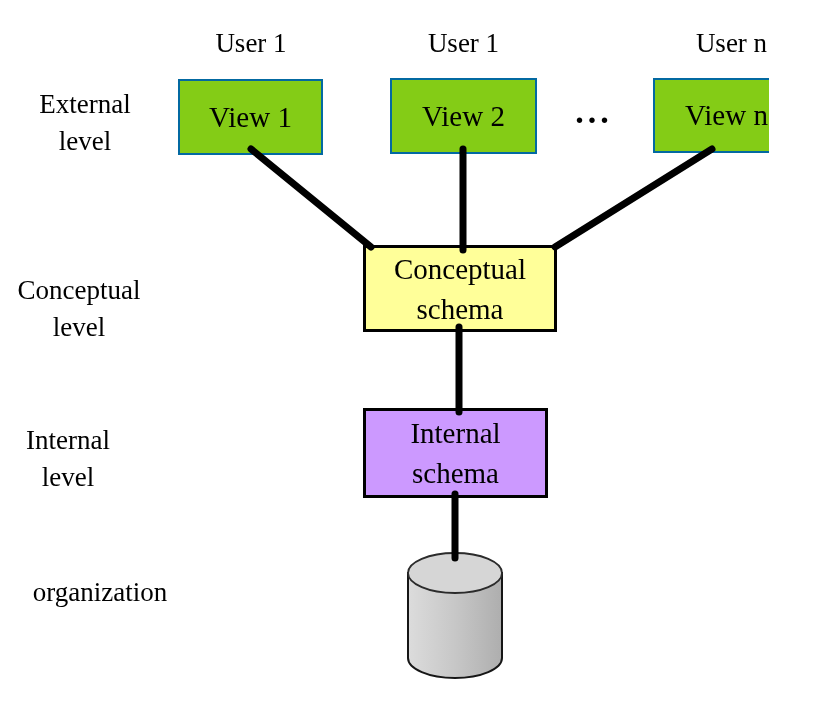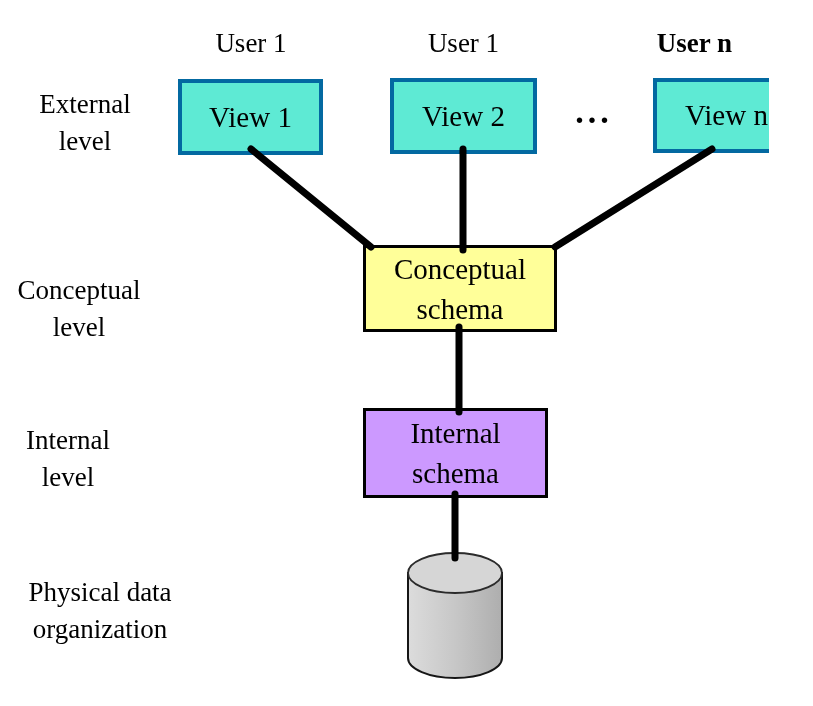--- a/index.html
+++ b/index.html
@@ -15,27 +15,27 @@
 
   .user-label {
     position: absolute;
     top: 28px;
     text-align: center;
     font-size: 27px;
     white-space: nowrap;
   }
   .user-1 { left: 178px; width: 146px; }
   .user-2 { left: 390px; width: 147px; }
-  .user-n { left: 621px; width: 147px; font-weight: bold; }
+  .user-n { left: 658px; width: 147px; }
 
   .view-box {
     position: absolute;
     box-sizing: border-box;
-    background: #5eead4;
-    border: 4px solid #0369a1;
+    background: #84cc16;
+    border: 2px solid #0369a1;
     display: flex;
     align-items: center;
     justify-content: center;
     font-size: 29px;
     white-space: nowrap;
   }
   .view-1 { left: 178px; top: 79px; width: 145px; height: 76px; }
   .view-2 { left: 390px; top: 78px; width: 147px; height: 76px; }
   .view-n { left: 653px; top: 78px; width: 147px; height: 75px; font-family: Liberation Serif, serif; }
 
@@ -117,21 +117,20 @@
   </div>
   <div class="level-label level-conceptual">
     <span>Conceptual</span>
     <span>level</span>
   </div>
   <div class="level-label level-internal">
     <span>Internal</span>
     <span>level</span>
   </div>
   <div class="level-label level-physical">
-    <span>Physical data</span>
     <span>organization</span>
   </div>
 
   <div class="schema-box conceptual-schema">
     <span>Conceptual</span>
     <span>schema</span>
   </div>
   <div class="schema-box internal-schema">
     <span>Internal</span>
     <span>schema</span>

